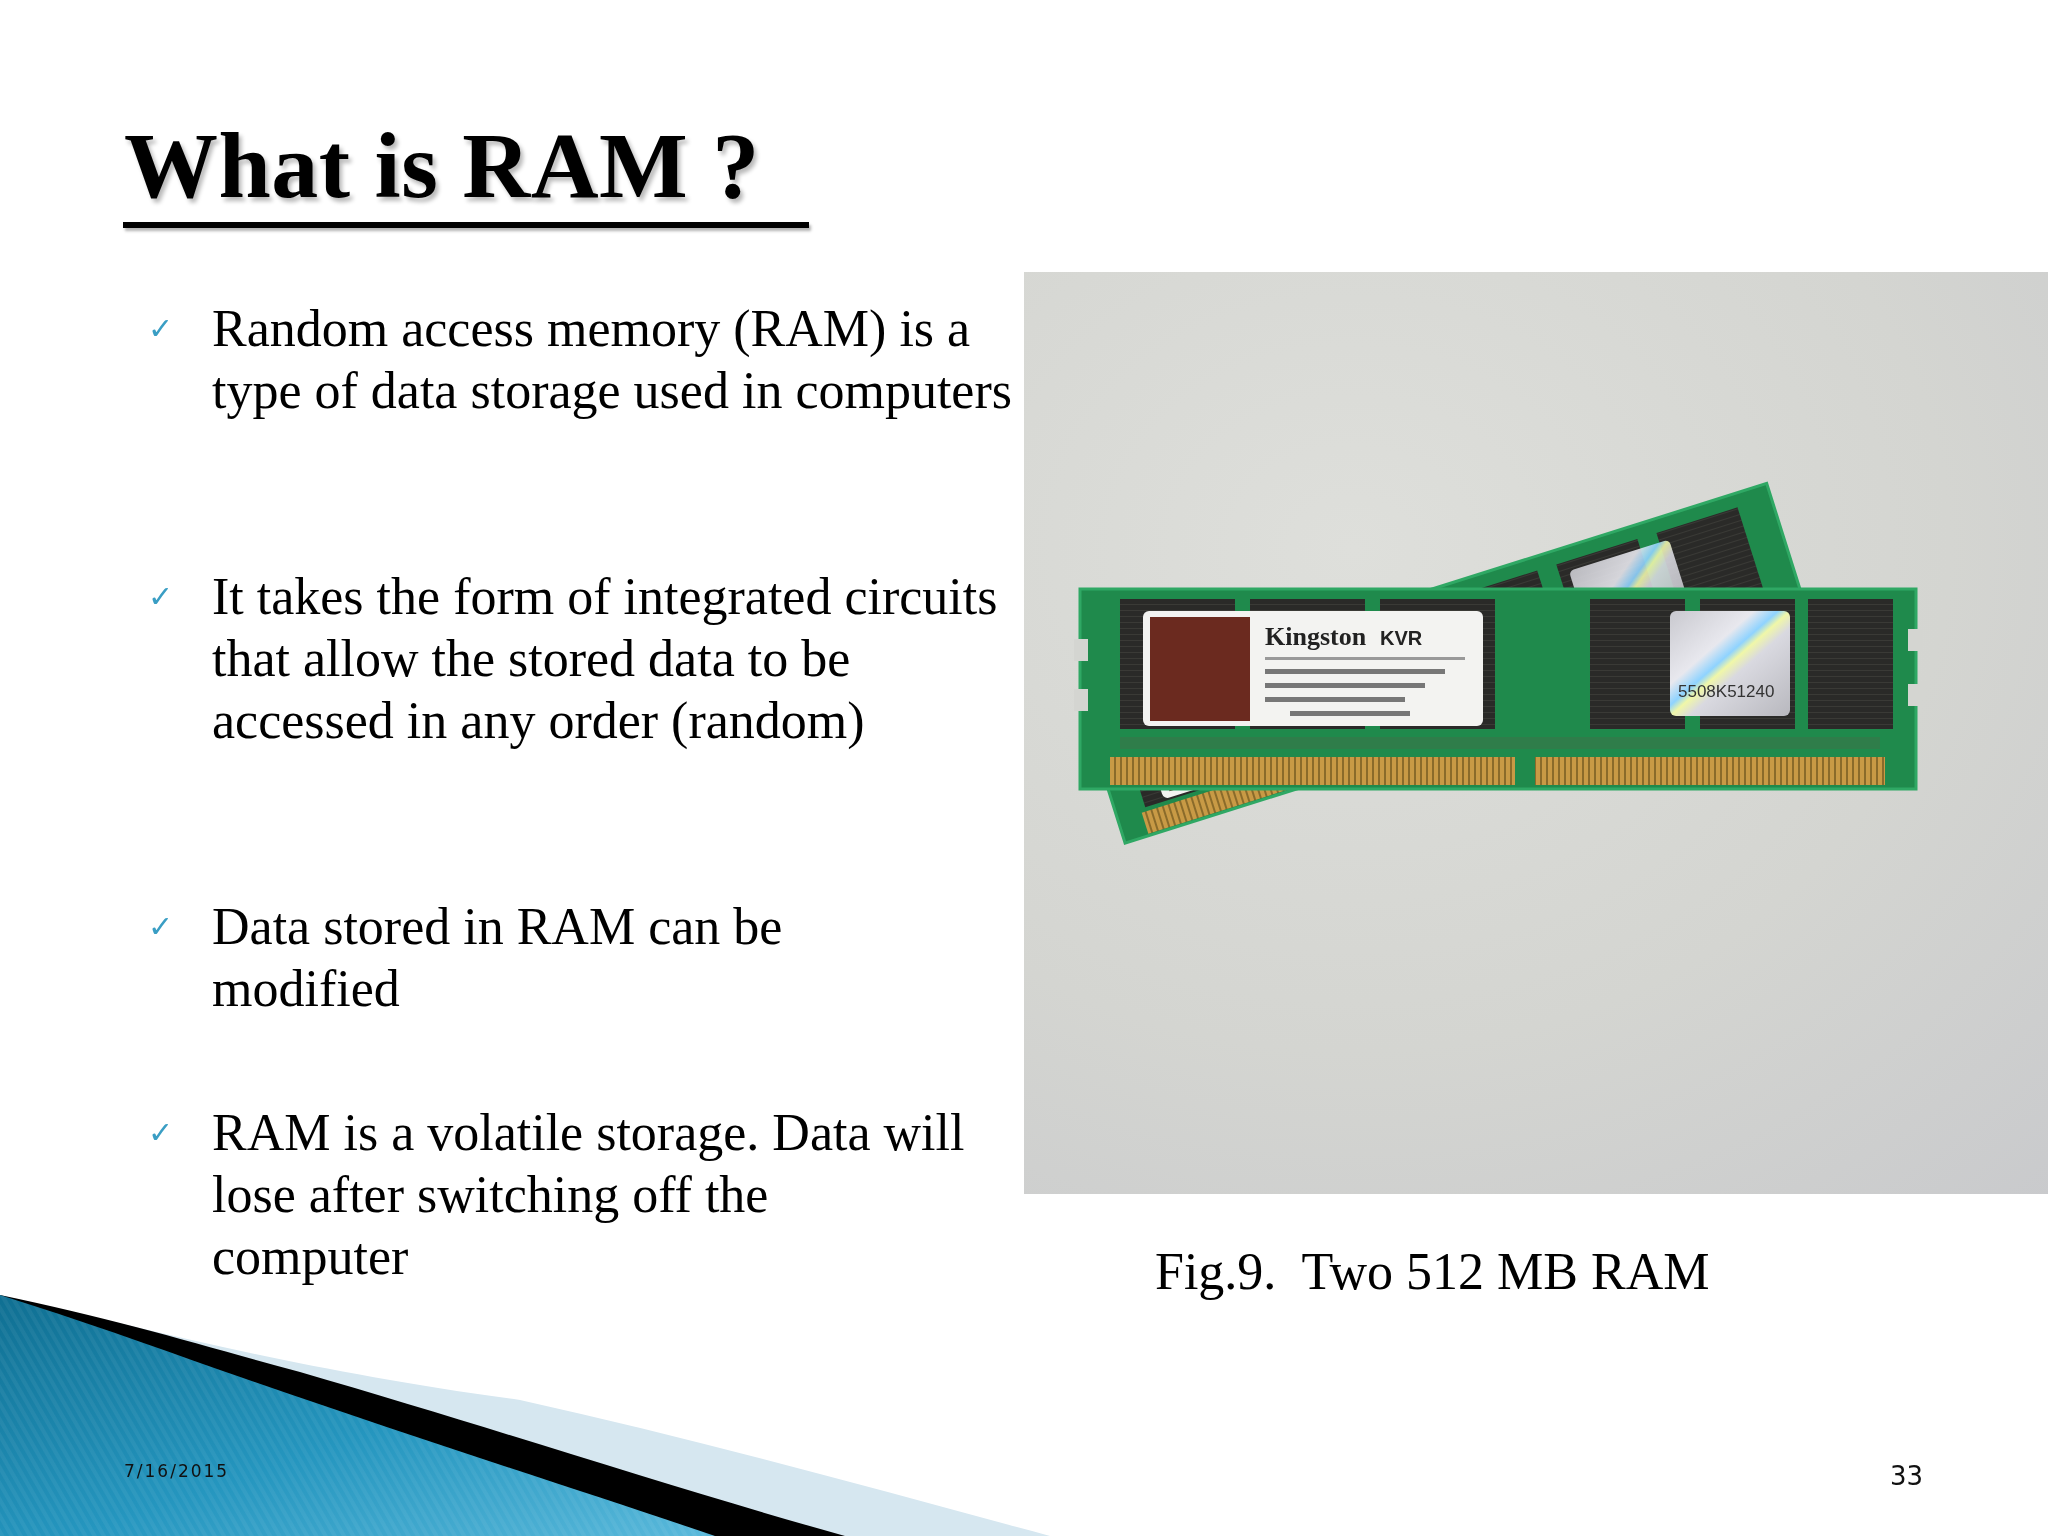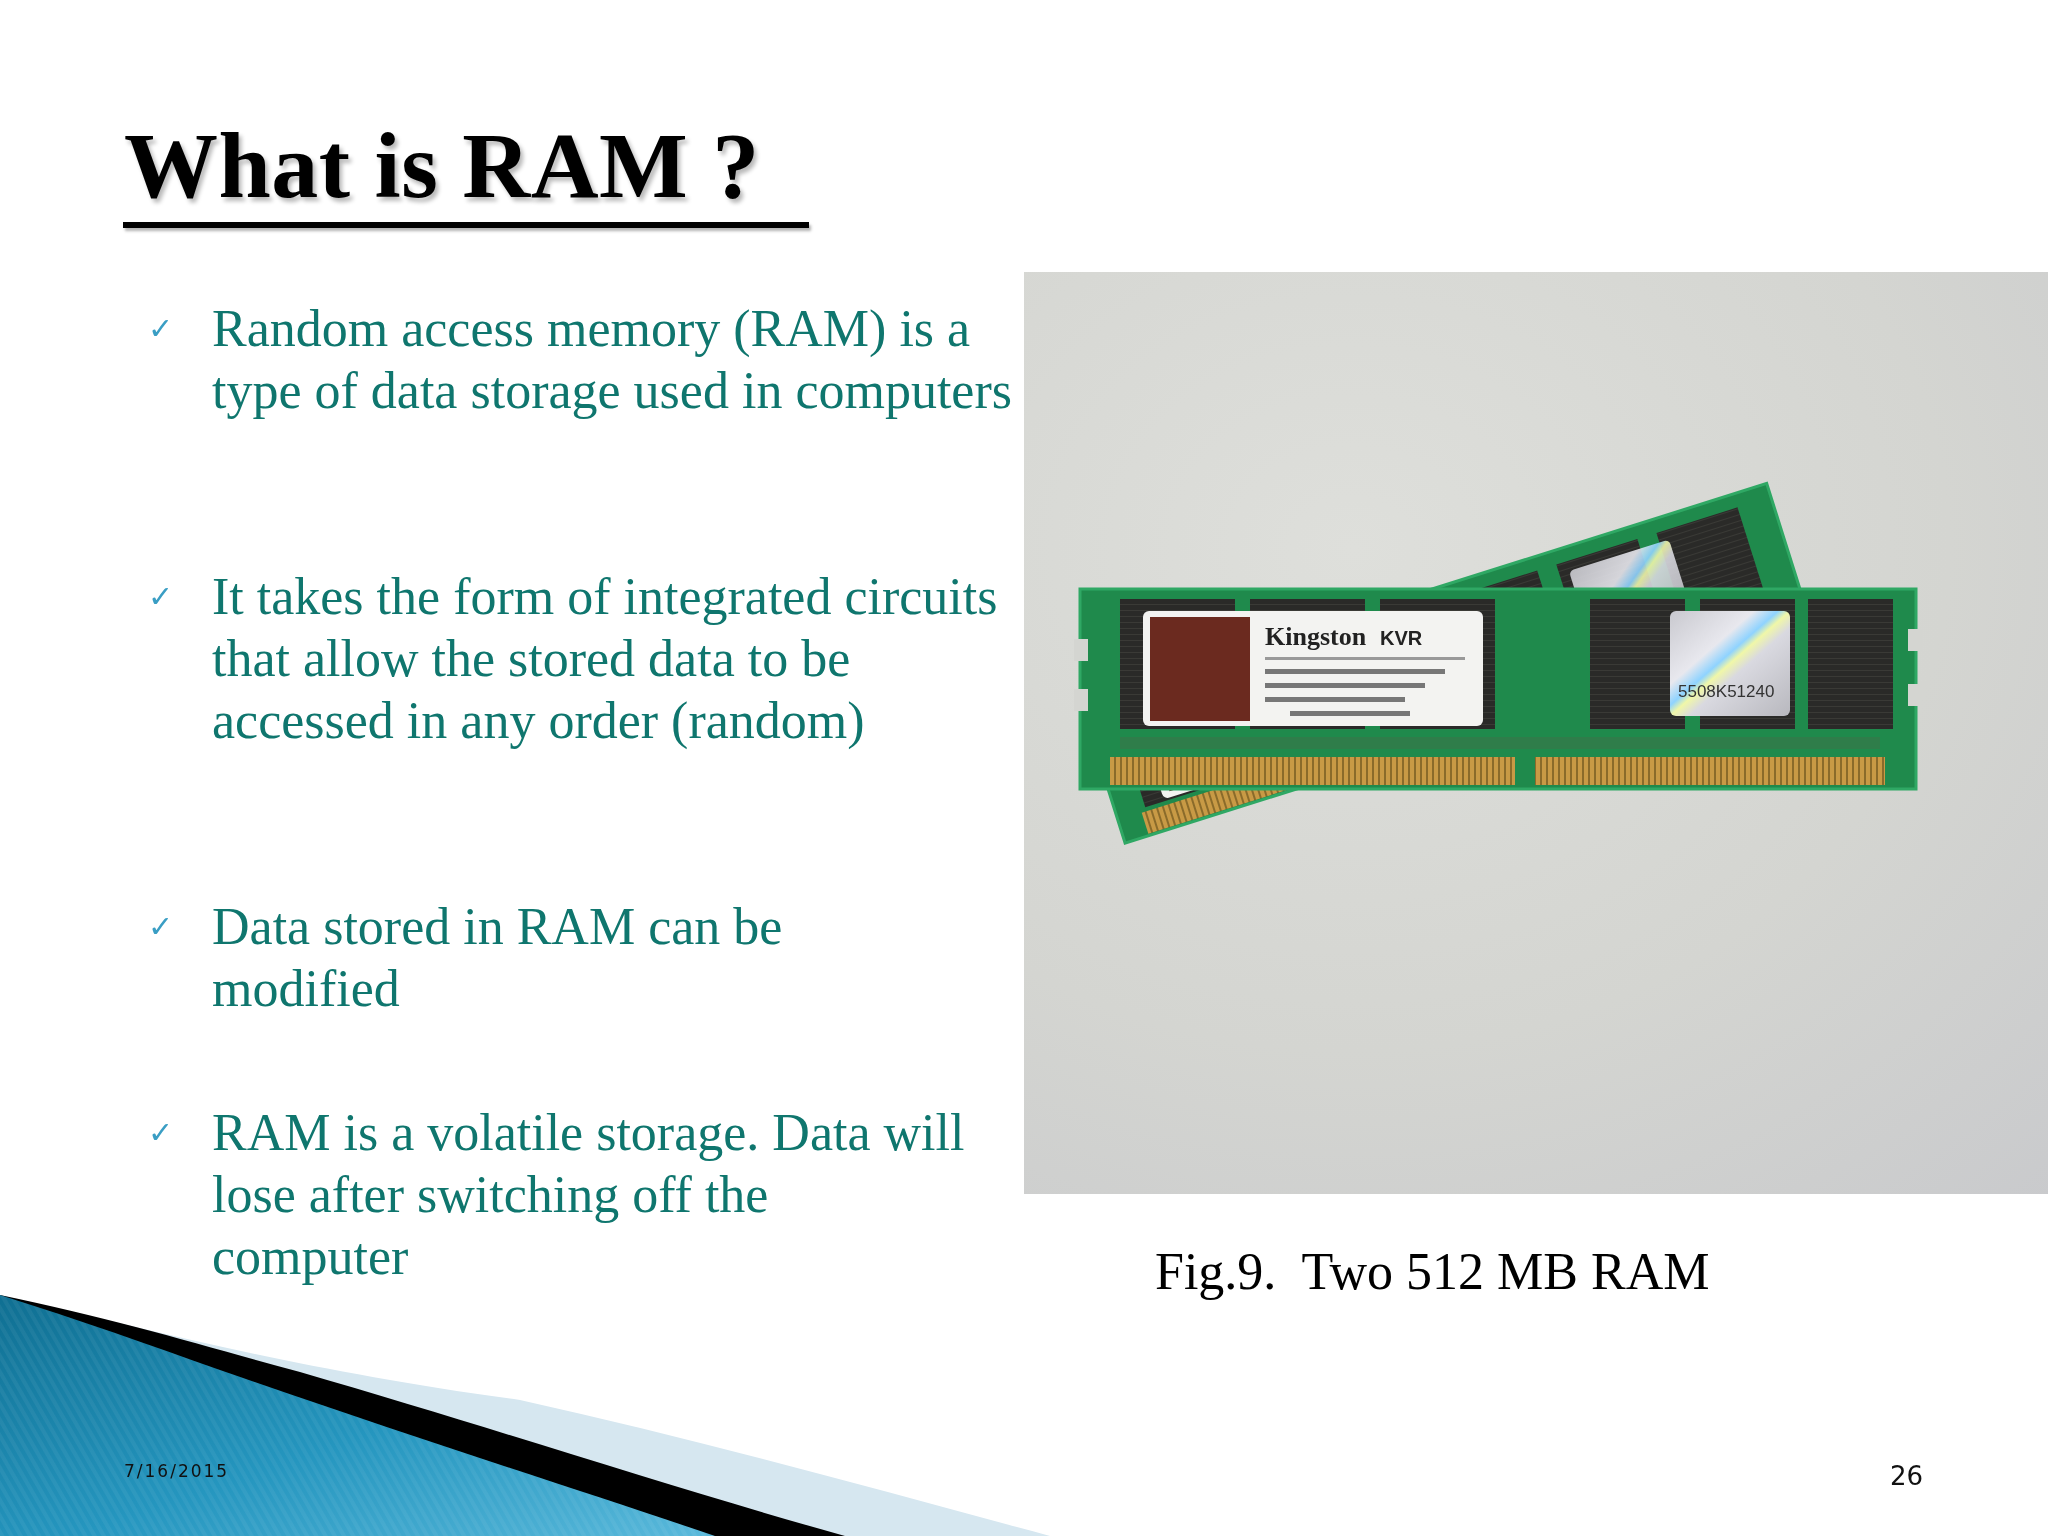--- a/index.html
+++ b/index.html
@@ -26,21 +26,21 @@
   
   .bullets { position: absolute; left: 140px; top: 298px; width: 860px; }
   .bullet { display: flex; align-items: flex-start; position: absolute; left: 0; }
   .bullet .check {
     width: 64px; flex: 0 0 64px; color: #3a9ec4;
     font-family: "DejaVu Sans", sans-serif; font-size: 30px; line-height: 62px;
     padding-left: 8px;
   }
   .bullet .text {
     font-family: "Liberation Serif", serif; font-size: 52px; line-height: 62px;
-    color: #0f766e; width: 800px;
+    color: #000000; width: 800px;
   }
 
   
   .photo {
     position: absolute; left: 1024px; top: 272px; width: 1095px; height: 922px;
     background: radial-gradient(ellipse at 30% 30%, #dedfdb 0%, #d4d5d1 55%, #c8c9cc 100%);
     overflow: hidden;
   }
   .photo svg { position: absolute; inset: 0; }
 
@@ -189,14 +189,14 @@
 
         <rect x="30" y="168" width="405" height="28" fill="url(#gold)"></rect>
         <rect x="455" y="168" width="350" height="28" fill="url(#gold)"></rect>
       </g>
     </svg>
   </div>
 
   <div class="caption">Fig.9.  Two 512 MB RAM</div>
 
   <div class="footer-date">7/16/2015</div>
-  <div class="footer-page">26</div>
+  <div class="footer-page">33</div>
 </div>
 
 </body></html>

